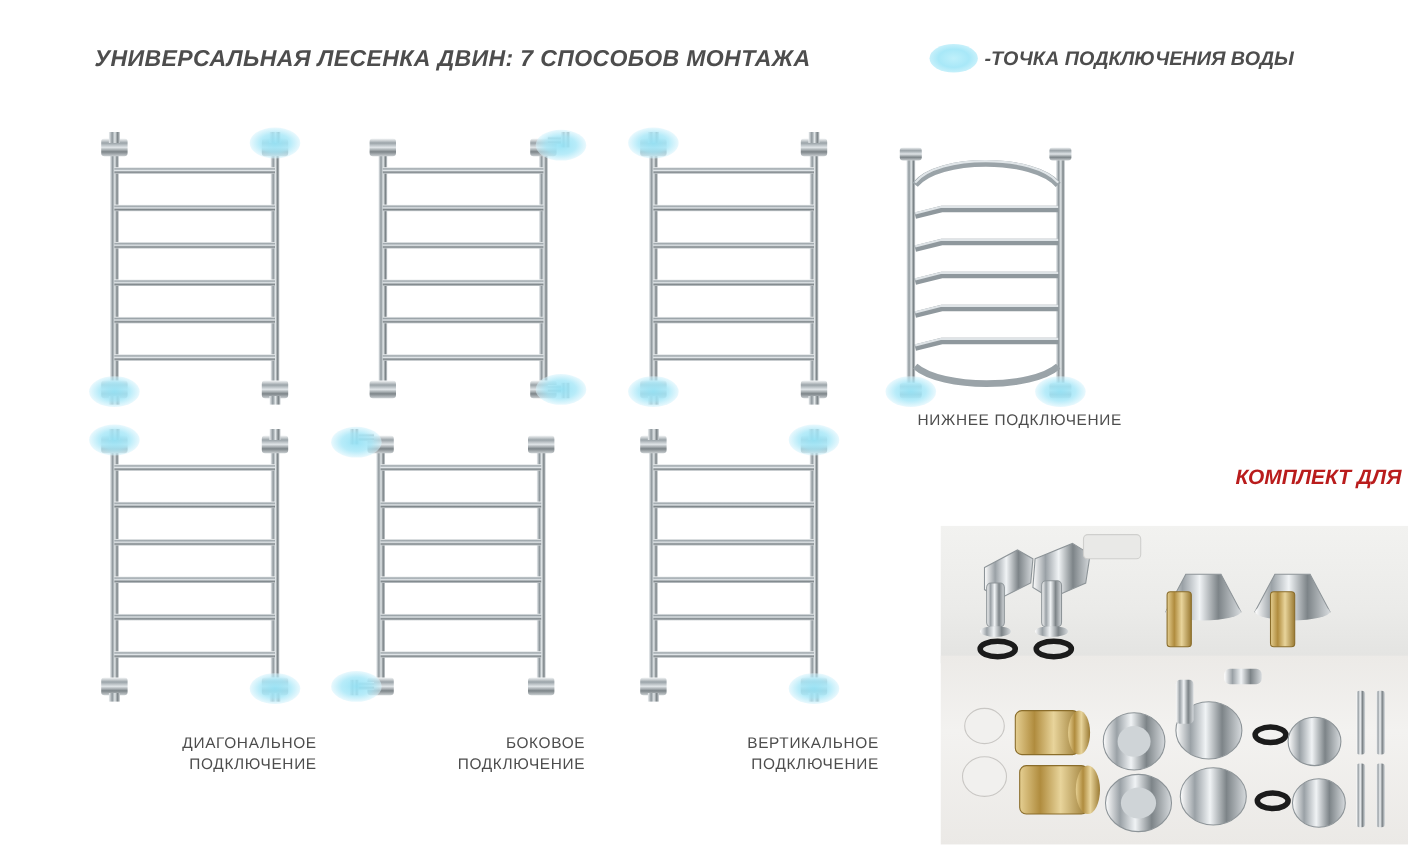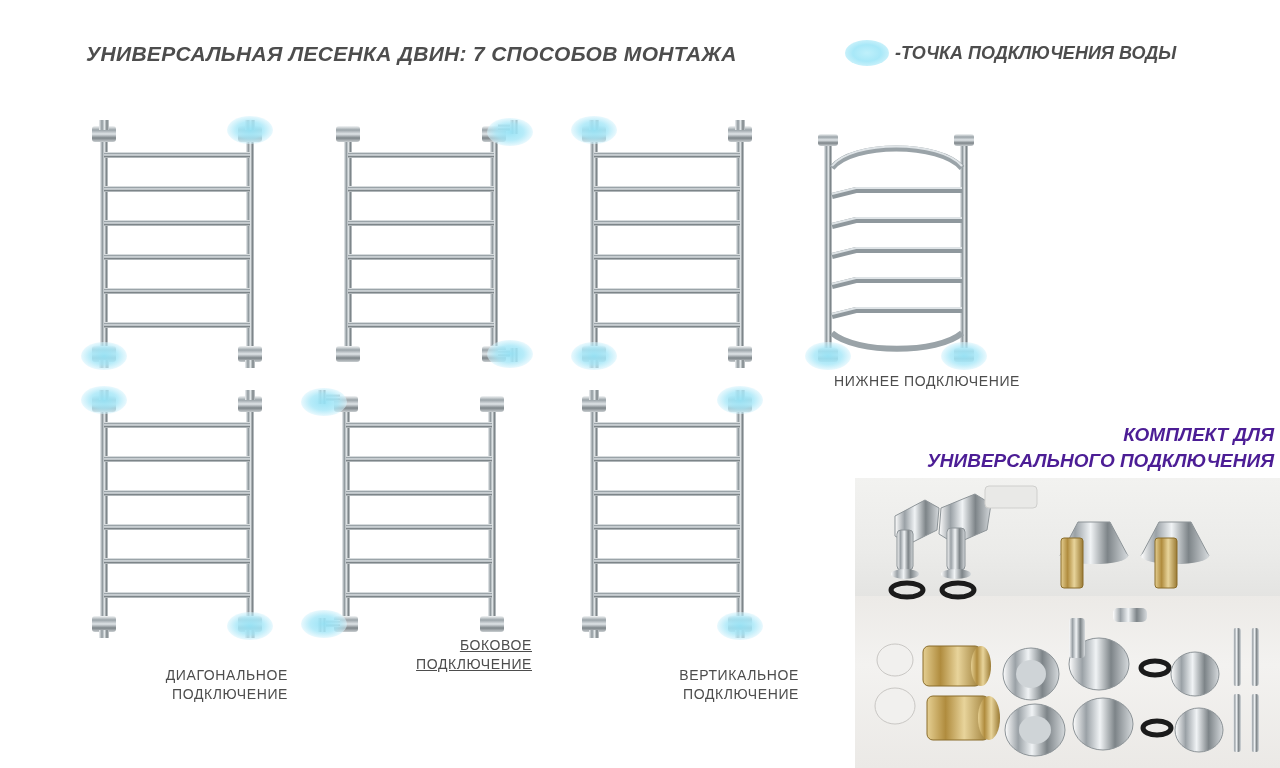--- a/index.html
+++ b/index.html
@@ -85,21 +85,21 @@
   
   .kit-title {
     position: absolute;
     right: 6px;
     top: 422px;
     width: 420px;
     text-align: right;
     font-size: 19px;
     font-weight: bold;
     font-style: italic;
-    color: #4c1d95;
+    color: #b91c1c;
     line-height: 26px;
   }
   .kit-photo {
     position: absolute;
     left: 855px;
     top: 478px;
     width: 425px;
     height: 290px;
     overflow: hidden;
     background: #ffffff;
@@ -292,21 +292,21 @@
     <rect x="170" y="228" width="24" height="16" rx="3" fill="url(#g1)"></rect>
 
     <rect x="12" y="6" width="18" height="7" fill="url(#g1)"></rect>
     <rect x="12" y="232" width="18" height="7" fill="url(#g1)"></rect>
     <rect x="8" y="2" width="8" height="14" fill="url(#g1v)"></rect>
     <rect x="8" y="230" width="8" height="14" fill="url(#g1v)"></rect>
   </svg>
   <span class="pt" style="left:14px; top:14px;"></span>
   <span class="pt" style="left:14px; top:236px;"></span>
 </div>
-<div class="caption" style="left:312px; top:636px; width:220px;text-decoration:underline;">БОКОВОЕ
+<div class="caption" style="left:312px; top:666px; width:220px;">БОКОВОЕ
 ПОДКЛЮЧЕНИЕ</div>
 
 <div class="fig" style="left:568px; top:388px; width:200px; height:250px;">
   <svg width="200" height="250" viewBox="0 0 200 250">
     <rect x="22" y="18" width="8" height="218" fill="url(#g1v)"></rect>
     <rect x="168" y="18" width="8" height="218" fill="url(#g1v)"></rect>
     <rect x="26" y="34" width="146" height="6" fill="url(#g1)"></rect>
     <rect x="26" y="68" width="146" height="6" fill="url(#g1)"></rect>
     <rect x="26" y="102" width="146" height="6" fill="url(#g1)"></rect>
     <rect x="26" y="136" width="146" height="6" fill="url(#g1)"></rect>
@@ -322,21 +322,20 @@
     <rect x="167" y="242" width="10" height="8" fill="url(#g1v)"></rect>
   </svg>
   <span class="pt" style="left:172px; top:12px;"></span>
   <span class="pt" style="left:172px; top:238px;"></span>
 </div>
 <div class="caption" style="left:579px; top:666px; width:220px;">ВЕРТИКАЛЬНОЕ
 ПОДКЛЮЧЕНИЕ</div>
 
 <div class="kit-title">
   <div>КОМПЛЕКТ ДЛЯ</div>
-  <div>УНИВЕРСАЛЬНОГО ПОДКЛЮЧЕНИЯ</div>
 </div>
 
 <div class="kit-photo">
   <div class="ph-top"></div>
   <div class="ph-bot"></div>
   <svg width="425" height="290" viewBox="0 0 425 290" style="position:absolute;left:0;top:0;">
     <defs>
       <linearGradient id="chr" x1="0" y1="0" x2="1" y2="0">
         <stop offset="0%" stop-color="#ffffff"></stop>
         <stop offset="22%" stop-color="#9aa1a6"></stop>

